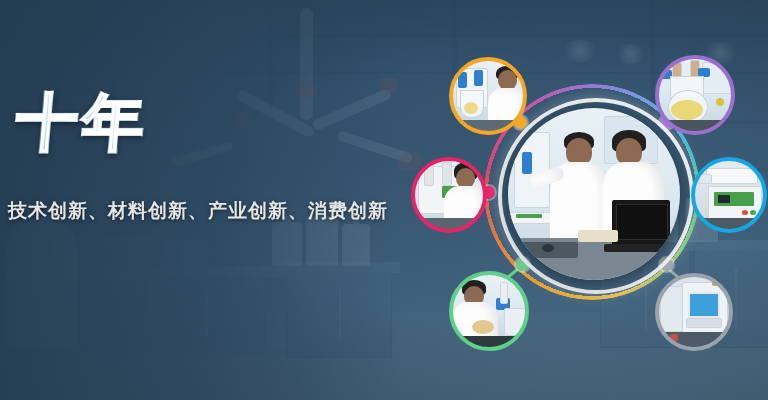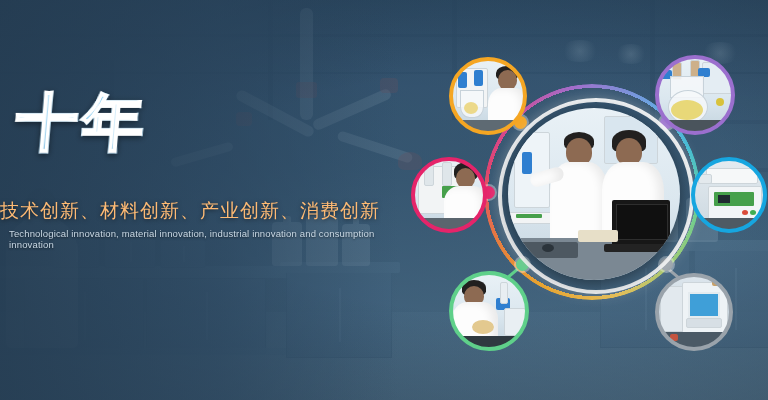--- a/index.html
+++ b/index.html
@@ -62,22 +62,22 @@
     position:absolute;left:118px;top:2px;
     font-size:29px;line-height:1;font-weight:700;color:#ffffff;letter-spacing:3px;
     text-shadow:0 2px 5px rgba(0,0,0,.55);
   }
   .zhuzhu{
     position:absolute;left:118px;top:46px;
     font-size:26px;line-height:1;font-weight:700;color:#ffffff;letter-spacing:2px;
     text-shadow:0 2px 5px rgba(0,0,0,.55);
   }
   .tagline{
-    position:absolute;left:0;top:100px;
-    font-size:19px;font-weight:400;color:#fdba74;letter-spacing:1px;
+    position:absolute;left:8px;top:100px;
+    font-size:19px;font-weight:700;color:#e5e5e5;letter-spacing:1px;
     text-shadow:0 1px 4px rgba(0,0,0,.55);
   }
   .subline{
     position:absolute;left:9px;top:130px;
     font-size:9.5px;font-weight:400;color:#c9d8e4;letter-spacing:.15px;
     text-shadow:0 1px 2px rgba(0,0,0,.5);
   }
 
   
   .cluster{position:absolute;left:398px;top:22px;width:362px;height:362px;}
@@ -188,21 +188,20 @@
     <div class="bg-tint"></div>
     <div class="bg-vig"></div>
     <div class="bg-leftfade"></div>
   </div>
 
   <div class="textblock">
     <div class="row1">
       <div class="shinian">十年</div>
     </div>
     <div class="tagline">技术创新、材料创新、产业创新、消费创新</div>
-    <div class="subline">Technological innovation, material innovation, industrial innovation and consumption innovation</div>
   </div>
 
   <div class="cluster">
 
     <div class="conn" style="left:122px;top:100px;width:52px;background:#f5a623;transform:rotate(-140deg);"></div>
     <div class="conn" style="left:266px;top:100px;width:54px;background:#9b6fce;transform:rotate(-40deg);"></div>
     <div class="conn" style="left:90px;top:170px;width:52px;background:#e5246a;transform:rotate(180deg);"></div>
     <div class="conn" style="left:298px;top:170px;width:52px;background:#16a6e0;"></div>
     <div class="conn" style="left:124px;top:242px;width:52px;background:#5fd08a;transform:rotate(140deg);"></div>
     <div class="conn" style="left:266px;top:242px;width:54px;background:#9aa3ab;transform:rotate(40deg);"></div>

